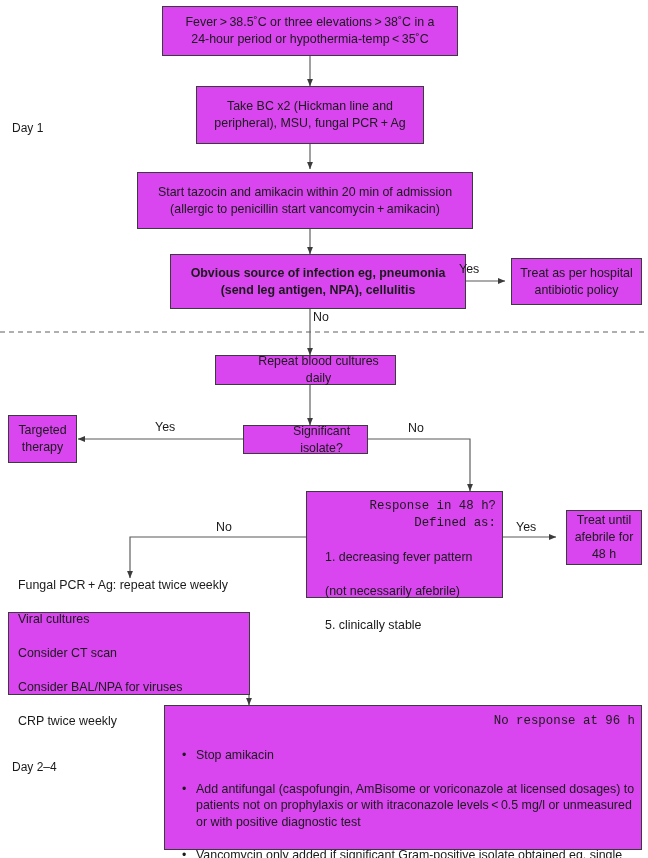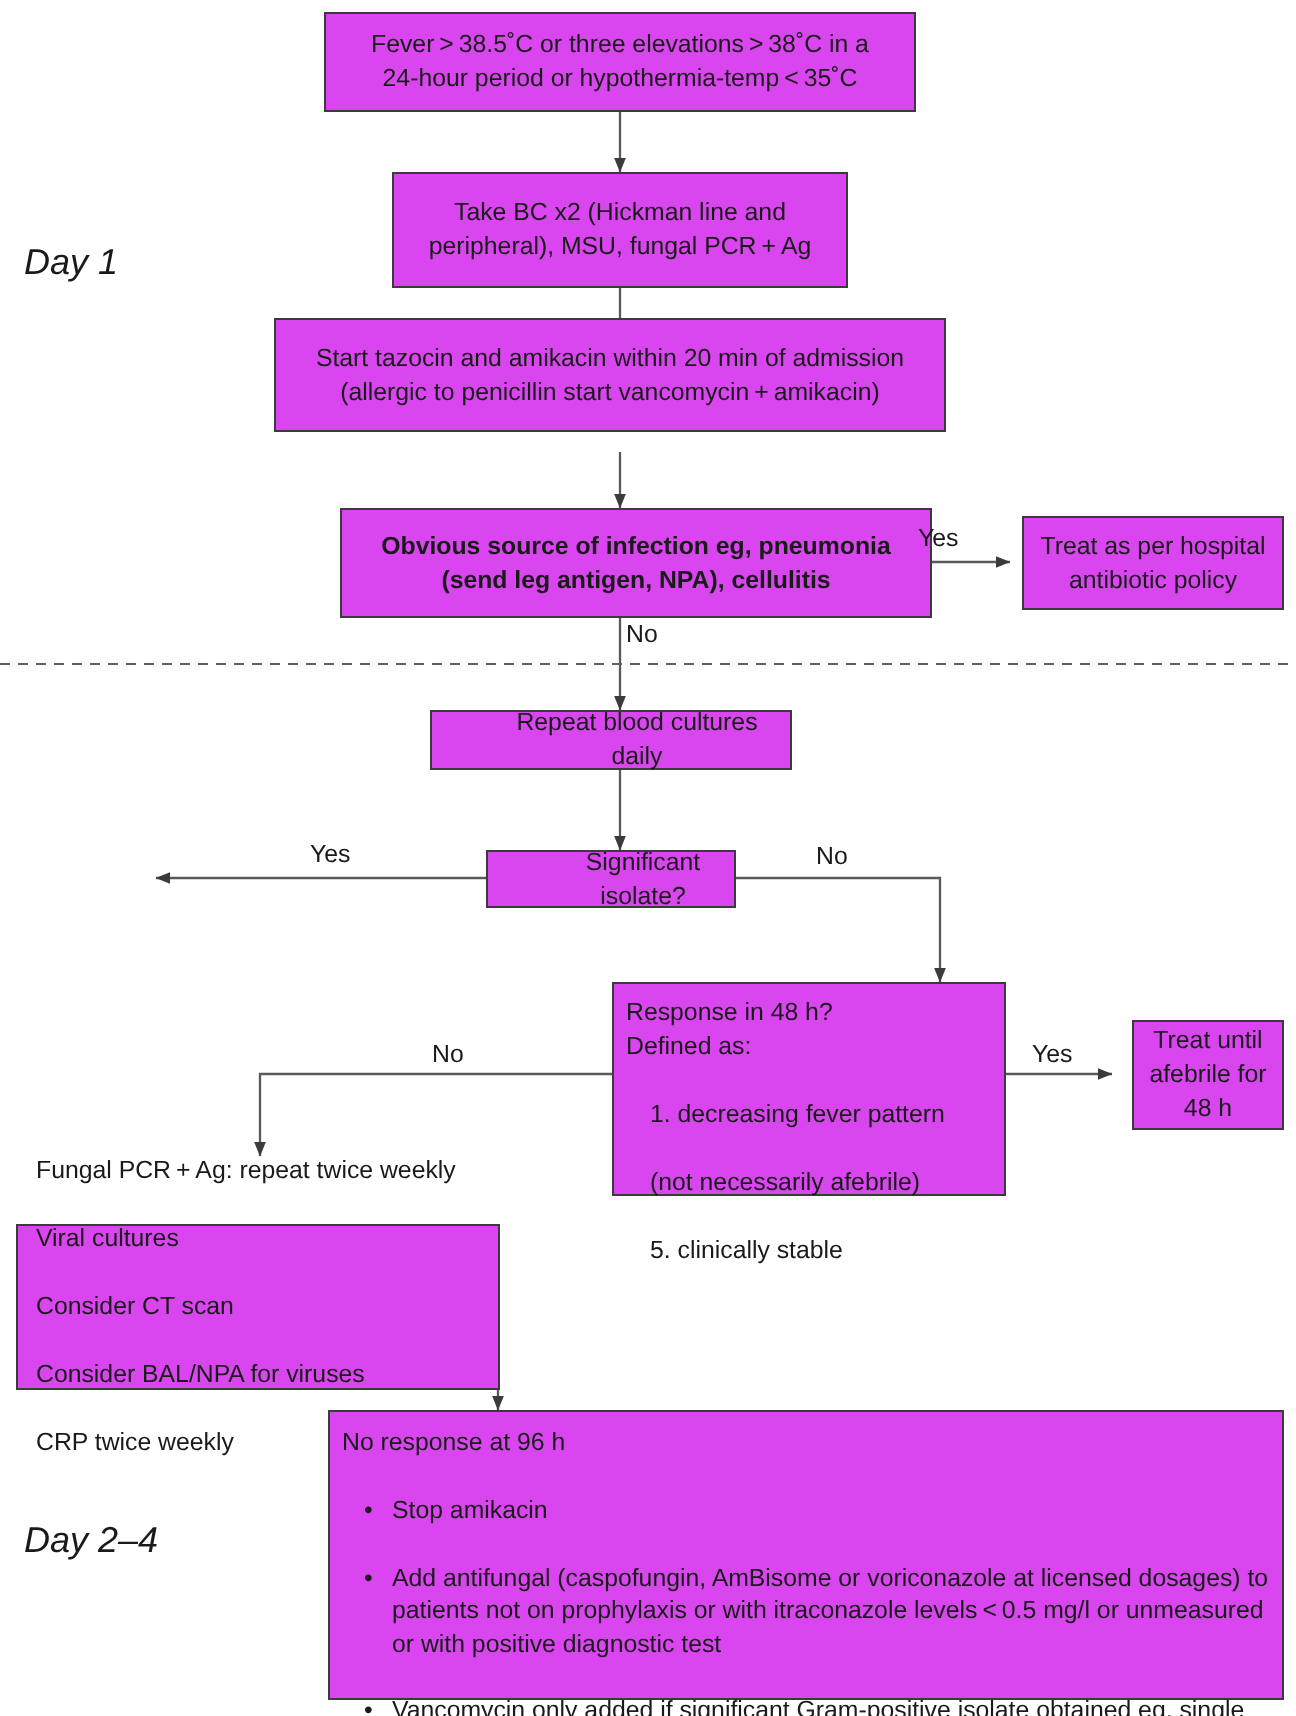--- a/index.html
+++ b/index.html
@@ -42,37 +42,37 @@
   }
   .edge-label {
     position: absolute;
     font-size: 12.4px;
     line-height: 15px;
     color: #1a1a1a;
     white-space: nowrap;
   }
   .day-label {
     position: absolute;
-    font-size: 18px;
+    font-size: 12px;
     color: #1a1a1a;
     white-space: nowrap;
-    font-style: italic;
   }
   svg.wires {
     position: absolute;
     left: 0;
     top: 0;
     width: 648px;
     height: 858px;
     pointer-events: none;
   }
   .b-title {
     display: block;
-    text-align: left;
-    width: 100%;
+    text-align: right;
+    width: 100%;
+    font-family: Liberation Mono, monospace;
   }
   .bullets {
     margin: 0;
     padding: 0 0 0 22px;
     list-style: none;
     width: 100%;
   }
   .bullets li {
     position: relative;
     text-align: left;
@@ -153,33 +153,35 @@
 
   <div class="day-label" style="left:12px; top:121px;">Day 1</div>
   <div class="day-label" style="left:12px; top:760px;">Day 2–4</div>
 
   <div class="box" style="left:162px; top:6px; width:296px; height:50px;">Fever &gt; 38.5˚C or three elevations &gt; 38˚C in a
 24-hour period or hypothermia-temp &lt; 35˚C</div>
 
   <div class="box" style="left:196px; top:86px; width:228px; height:58px;">Take BC x2 (Hickman line and
 peripheral), MSU, fungal PCR + Ag</div>
 
-  <div class="box" style="left:137px; top:159px; width:336px; height:57px;">Start tazocin and amikacin within 20 min of admission
+  <div class="box" style="left:137px; top:172px; width:336px; height:57px;">Start tazocin and amikacin within 20 min of admission
 (allergic to penicillin start vancomycin + amikacin)</div>
 
   <div class="box" style="left:170px; top:254px; width:296px; height:55px;font-weight:bold;">Obvious source of infection eg, pneumonia
 (send leg antigen, NPA), cellulitis</div>
 
   <div class="box" style="left:511px; top:258px; width:131px; height:47px;">Treat as per hospital
 antibiotic policy</div>
 
   <div class="box" style="left:215px; top:355px; width:181px; height:30px;padding-left:32px;">Repeat blood cultures daily</div>
 
   <div class="box" style="left:243px; top:425px; width:125px; height:29px;padding-left:38px;">Significant isolate?</div>
 
+  <div class="box" style="left:8px; top:415px; width:69px; height:48px;">Targeted
+therapy</div>
 
   <div class="box" style="left:306px; top:491px; width:197px; height:107px; justify-content:flex-start; padding-top:6px;">
     <span class="b-title">Response in 48 h?</span>
     <span class="b-title">Defined as:</span>
     <ul class="numlist">
       <li>1. decreasing fever pattern</li>
       <li>    (not necessarily afebrile)</li>
       <li>5. clinically stable</li>
     </ul>
   </div>

